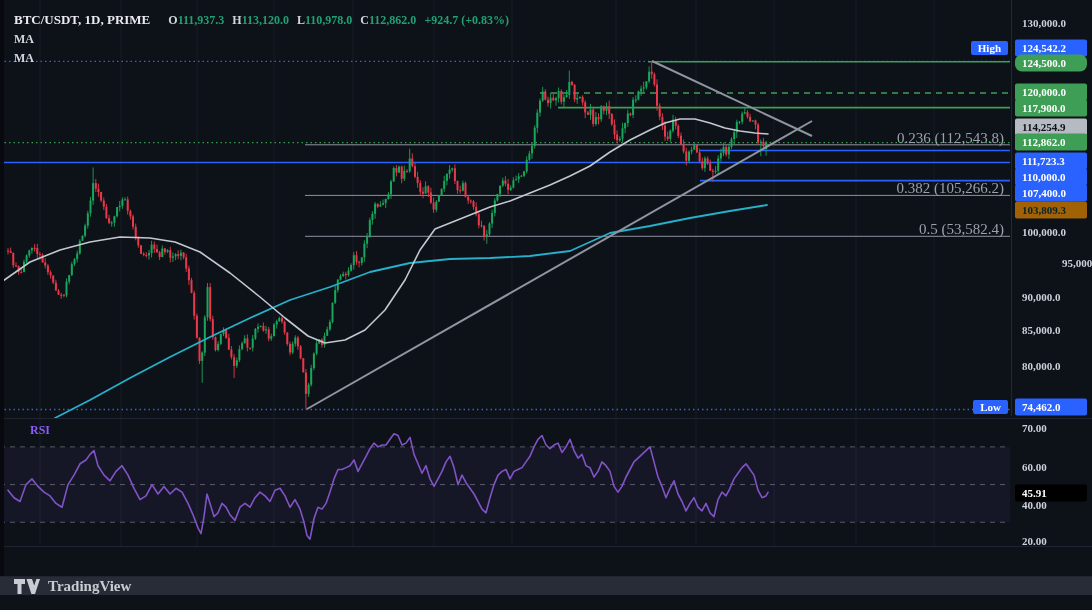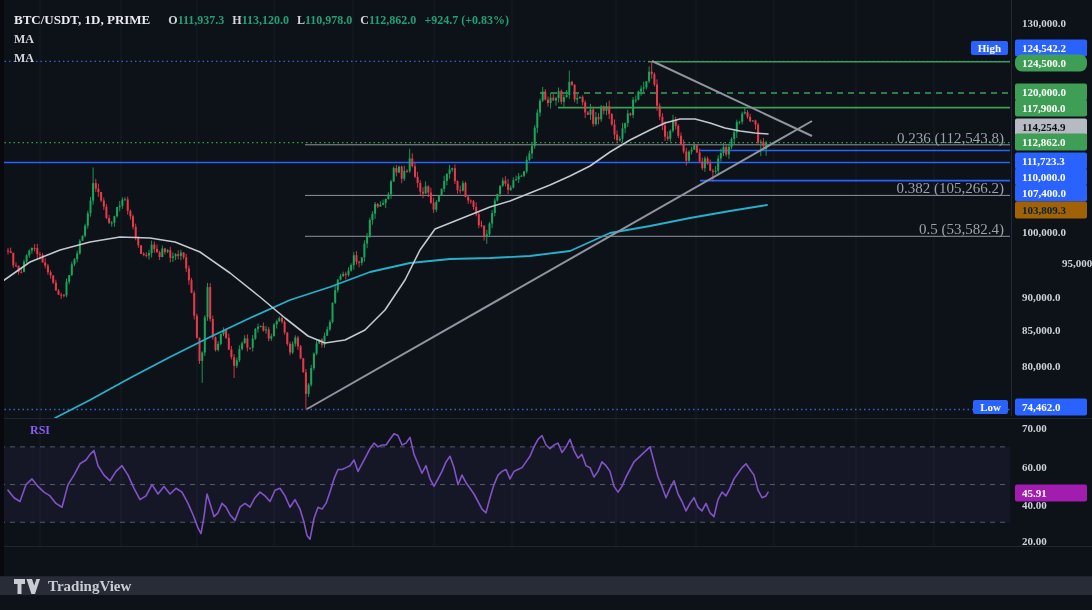--- a/index.html
+++ b/index.html
@@ -16,21 +16,21 @@
   .rsi-label{position:absolute;left:30px;top:423px;font-size:12px;font-weight:700;color:#8b5cf6;z-index:5;}
   .fib-label{position:absolute;font-size:15px;font-weight:400;color:#9da1ab;right:88px;text-align:right;z-index:3;}
   #scale{position:absolute;left:1011px;top:0;width:81px;height:416px;z-index:6;background:#0d1118;border-left:1px solid #242836;}
   .tick{position:absolute;left:10px;transform:translateY(-50%);font-size:11px;font-weight:700;color:#cdd1da;white-space:nowrap;}
   .badge{position:absolute;left:3px;width:72px;height:17px;line-height:17px;transform:translateY(-50%);
          font-size:11px;font-weight:700;border-radius:2px;padding-left:7px;box-sizing:border-box;white-space:nowrap;}
   .badge.blue{background:#2962ff;color:#fff;}
   .badge.green{background:#3f9e55;color:#fff;}
   .badge.gray{background:#b6bac3;color:#0d1118;}
   .badge.cyan{background:#a16207;color:#06242b;}
-  .badge.purple{background:#a21caf;color:#fff;}
+  .badge.purple{background:#000000;color:#fff;}
   .tag-pill{position:absolute;right:84px;transform:translateY(-50%);background:#2962ff;color:#fff;
             font-size:11px;font-weight:700;border-radius:2px;padding:1px 7px;z-index:6;}
   #timeaxis{position:absolute;left:0;top:546px;width:1011px;height:31px;z-index:4;}
   .month{position:absolute;top:50%;transform:translate(-50%,-50%);font-size:11.5px;color:#c7cad2;font-weight:400;}
   .month.bold{font-weight:700;color:#e8eaee;}
   .footer{position:absolute;left:0;top:577px;width:1092px;height:18px;background:#272c37;z-index:7;
           display:flex;align-items:center;}
   .tvlogo{display:inline-flex;margin-left:14px;margin-right:8px;}
   .brand{font-size:15px;font-weight:700;color:#c9ccd3;}
   .leftstrip{position:absolute;left:0;top:0;width:4px;height:576px;background:#07090e;z-index:2;}

